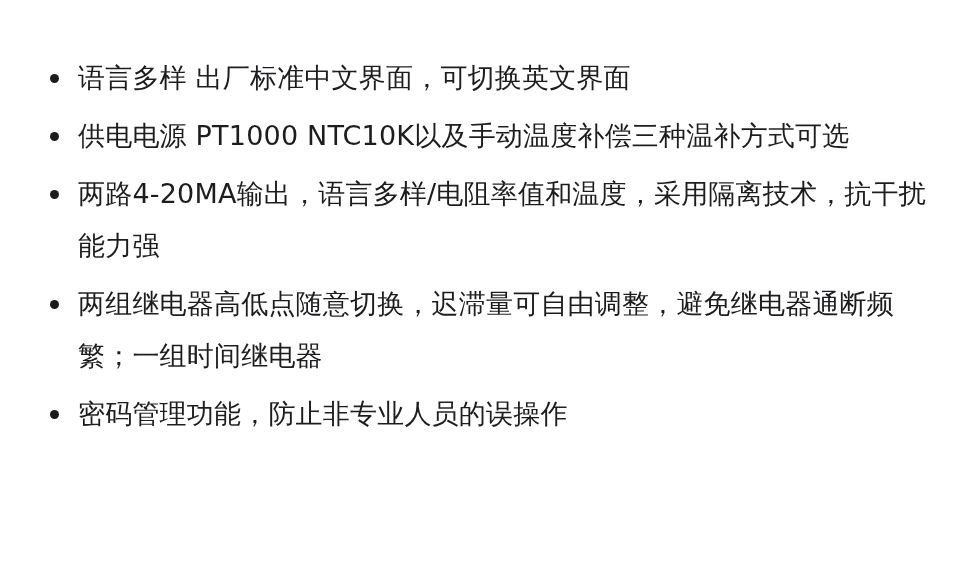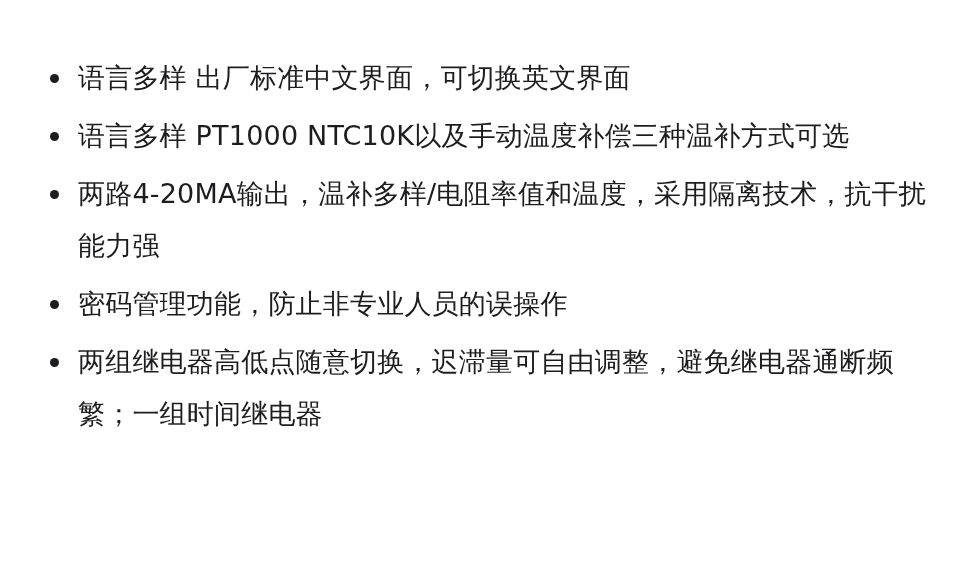--- a/index.html
+++ b/index.html
@@ -54,28 +54,28 @@
 <body>
 
 <div class="page">
   <ul class="feature-list">
     <li class="feature-item">
       <span class="bullet"></span>
       <span class="feature-text">语言多样 出厂标准中文界面，可切换英文界面</span>
     </li>
     <li class="feature-item">
       <span class="bullet"></span>
-      <span class="feature-text">语言多样 PT1000 NTC10K以及手动温度补偿三种温补方式可选</span>
+      <span class="feature-text">供电电源 PT1000 NTC10K以及手动温度补偿三种温补方式可选</span>
     </li>
     <li class="feature-item">
       <span class="bullet"></span>
-      <span class="feature-text">两路4-20MA输出，温补多样/电阻率值和温度，采用隔离技术，抗干扰能力强</span>
+      <span class="feature-text">两路4-20MA输出，语言多样/电阻率值和温度，采用隔离技术，抗干扰能力强</span>
+    </li>
+    <li class="feature-item">
+      <span class="bullet"></span>
+      <span class="feature-text">两组继电器高低点随意切换，迟滞量可自由调整，避免继电器通断频繁；一组时间继电器</span>
     </li>
     <li class="feature-item">
       <span class="bullet"></span>
       <span class="feature-text">密码管理功能，防止非专业人员的误操作</span>
     </li>
-    <li class="feature-item">
-      <span class="bullet"></span>
-      <span class="feature-text">两组继电器高低点随意切换，迟滞量可自由调整，避免继电器通断频繁；一组时间继电器</span>
-    </li>
   </ul>
 </div>
 
 </body></html>

